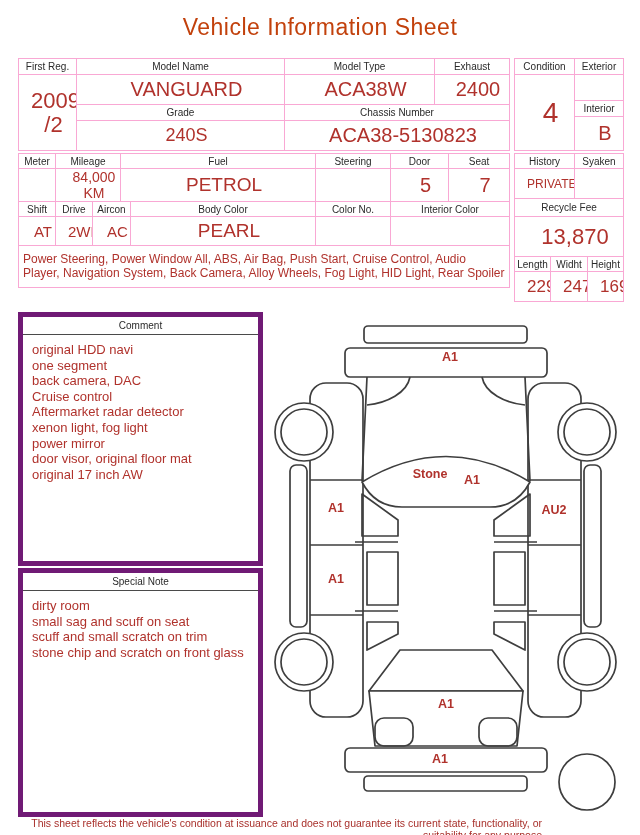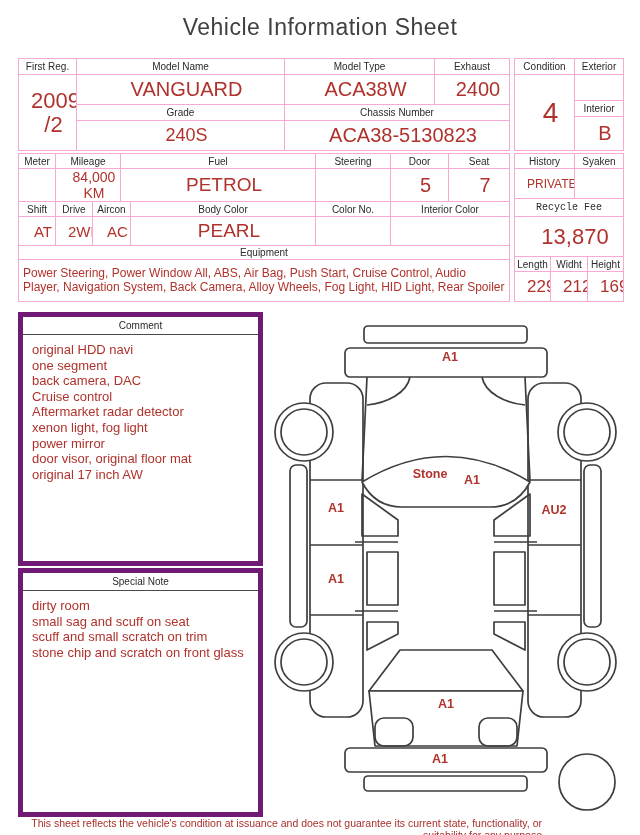--- a/index.html
+++ b/index.html
@@ -1,19 +1,19 @@
 <!DOCTYPE html>
 <html><head>
 <meta charset="utf-8">
 <style>
   html,body{margin:0;padding:0;background:#fff;}
   .page{position:relative;width:640px;height:835px;background:#fff;
         font-family:"Liberation Sans",sans-serif;overflow:hidden;}
   .title{position:absolute;left:0;top:14px;width:640px;text-align:center;
-         font-size:23px;color:#404040;letter-spacing:.5px;}
+         font-size:23px;color:#c2410c;letter-spacing:.5px;}
   table{position:absolute;border-collapse:collapse;table-layout:fixed;}
   td{border:1px solid #f9a8d4;padding:0;text-align:center;vertical-align:middle;
      overflow:hidden;color:#1c1c1c;}
   .h{font-size:10px;color:#2a2a2a;}
   .red{color:#b0322c;padding-left:12px;}
   .v22{font-size:22px;} .v20{font-size:20px;} .v19{font-size:19px;}
   .v18{font-size:18px;} .v17{font-size:17px;} .v15{font-size:15px;}
   .v14{font-size:14px;} .v12{font-size:12px;} .v28{font-size:28px;}
   .pre{white-space:pre-line;line-height:24px;}
   .eqp{font-size:12px;line-height:13.5px;text-align:left;padding:1px 4px;}
@@ -128,23 +128,20 @@
       <td colspan="2" class="h">Interior Color</td>
     </tr>
     <tr style="height:29px;">
       <td class="red v15">AT</td>
       <td class="red v15">2WD</td>
       <td colspan="2" class="red v15">AC</td>
       <td class="red v19">PEARL</td>
       <td></td>
       <td colspan="2"></td>
     </tr>
-    <tr style="height:14px;">
-      <td colspan="8" class="h">Equipment</td>
-    </tr>
     <tr style="height:42px;margin-left:41px;">
       <td colspan="8" class="red eqp">Power Steering, Power Window  All, ABS, Air Bag, Push Start, Cruise Control, Audio Player, Navigation System, Back Camera, Alloy Wheels, Fog Light, HID Light, Rear Spoiler</td>
     </tr>
   </tbody>
     </table>
 
   <table style="left:514px;top:153px;width:109px;">
     <colgroup>
         <col style="width:36px">
         <col style="width:24px">
@@ -153,34 +150,34 @@
       </colgroup>
     <tbody>
         <tr style="height:15px;">
       <td colspan="2" class="h">History</td>
       <td colspan="2" class="h">Syaken</td>
     </tr>
     <tr style="height:30px;">
       <td colspan="2" class="red v12">PRIVATE</td>
       <td colspan="2"></td>
     </tr>
-    <tr style="height:18px;font-family:Liberation Mono, monospace;">
+    <tr style="height:18px;">
       <td colspan="4" class="h">Recycle Fee</td>
     </tr>
     <tr style="height:40px;">
       <td colspan="4" class="red v22">13,870</td>
     </tr>
     <tr style="height:15px;">
       <td class="h">Length</td>
       <td colspan="2" class="h">Widht</td>
       <td class="h">Height</td>
     </tr>
     <tr style="height:30px;">
       <td class="red v17">229</td>
-      <td colspan="2" class="red v17">212</td>
+      <td colspan="2" class="red v17">247</td>
       <td class="red v17">169</td>
     </tr>
   </tbody>
     </table>
 
   <div class="notebox" style="left:18px;top:312px;width:245px;height:254px;">
     <div class="bh">Comment</div>
     <div class="bc red">original HDD navi
 one segment
 back camera, DAC

